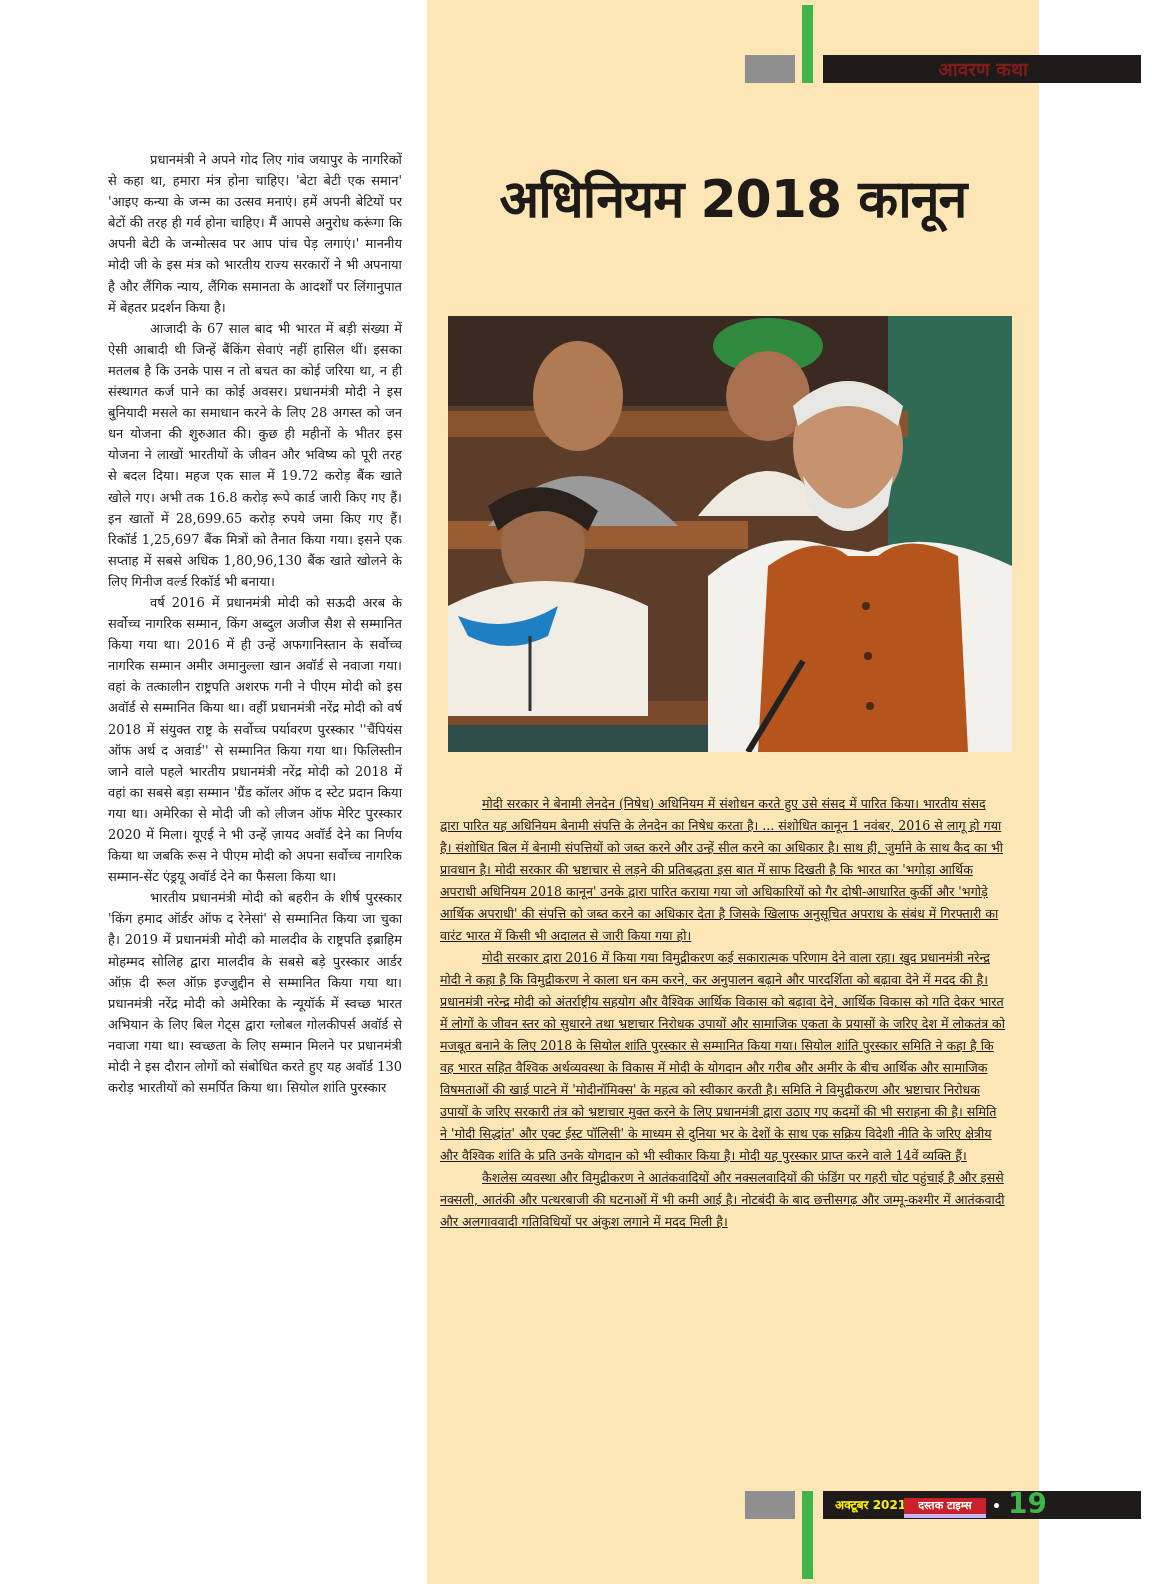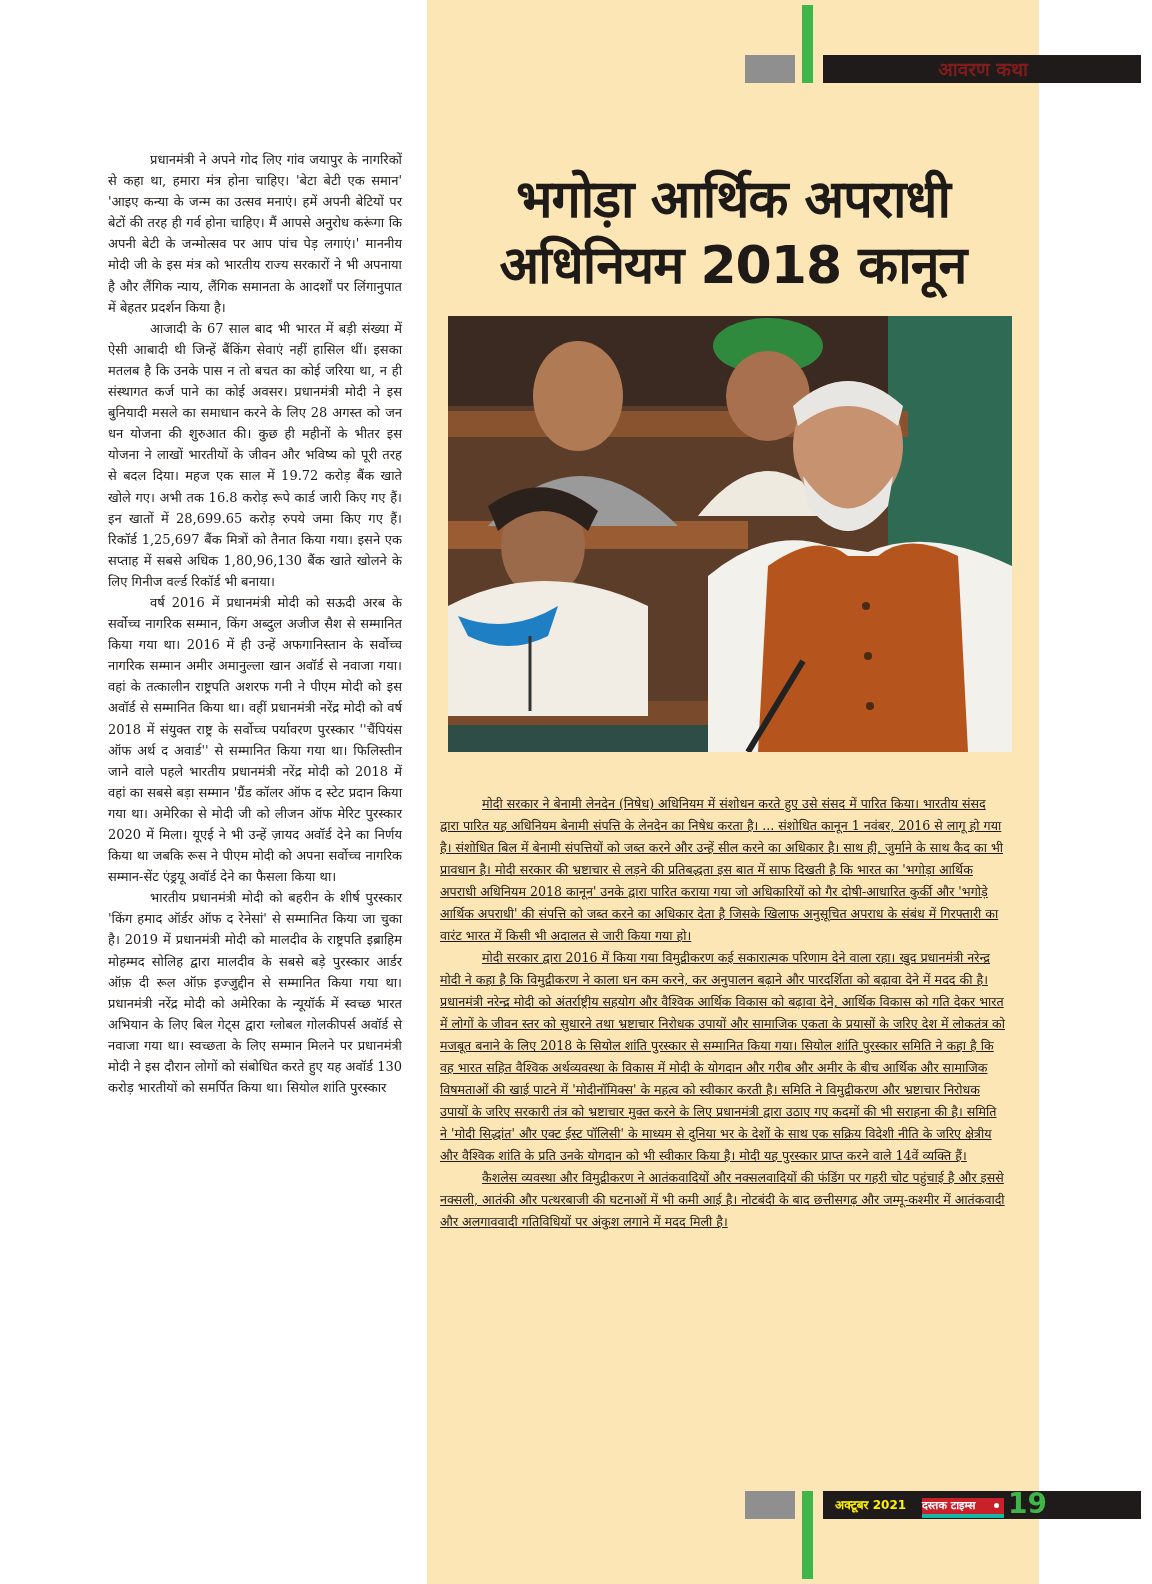--- a/index.html
+++ b/index.html
@@ -46,23 +46,23 @@
     font-size: 12.6px; line-height: 22px; text-align: left; text-decoration: underline;
   }
   
   .footer-text {
     position: absolute; top: 1491px; height: 28px; line-height: 28px;
     font-family: "DejaVu Sans", sans-serif; font-weight: bold;
   }
   .footer-month { left: 835px; color: #fff200; font-size: 12px; text-align: right; }
   .footer-logo {
     position: absolute; left: 904px; top: 1498px; width: 82px; height: 16px;
-    background: #c9202a; border-bottom: 4px solid #14b8a6; color: #fff;
+    background: #c9202a; border-bottom: 4px solid #c4b5fd; color: #fff;
     font-family: "DejaVu Sans", sans-serif; font-weight: bold; font-size: 11px;
-    line-height: 15px; box-sizing: border-box; height: 20px; margin-left: 18px;
+    line-height: 15px; text-align: center; box-sizing: border-box; height: 20px;
   }
   .footer-dot { position: absolute; left: 994px; top: 1503px; width: 5px; height: 5px; background: #fff; border-radius: 50%; }
   .footer-page {
     position: absolute; left: 1008px; top: 1488px; color: #3fb54a;
     font-family: "DejaVu Sans", sans-serif; font-weight: bold; font-size: 28px; line-height: 32px;
   }
 </style>
 </head>
 <body>
 
@@ -74,21 +74,20 @@
 <div class="header-label">आवरण कथा</div>
 
 <div class="left-col">
   <p>प्रधानमंत्री ने अपने गोद लिए गांव जयापुर के नागरिकों से कहा था, हमारा मंत्र होना चाहिए। 'बेटा बेटी एक समान' 'आइए कन्या के जन्म का उत्सव मनाएं। हमें अपनी बेटियों पर बेटों की तरह ही गर्व होना चाहिए। मैं आपसे अनुरोध करूंगा कि अपनी बेटी के जन्मोत्सव पर आप पांच पेड़ लगाएं।' माननीय मोदी जी के इस मंत्र को भारतीय राज्य सरकारों ने भी अपनाया है और लैंगिक न्याय, लैंगिक समानता के आदर्शों पर लिंगानुपात में बेहतर प्रदर्शन किया है।</p>
   <p>आजादी के 67 साल बाद भी भारत में बड़ी संख्या में ऐसी आबादी थी जिन्हें बैंकिंग सेवाएं नहीं हासिल थीं। इसका मतलब है कि उनके पास न तो बचत का कोई जरिया था, न ही संस्थागत कर्ज पाने का कोई अवसर। प्रधानमंत्री मोदी ने इस बुनियादी मसले का समाधान करने के लिए 28 अगस्त को जन धन योजना की शुरुआत की। कुछ ही महीनों के भीतर इस योजना ने लाखों भारतीयों के जीवन और भविष्य को पूरी तरह से बदल दिया। महज एक साल में 19.72 करोड़ बैंक खाते खोले गए। अभी तक 16.8 करोड़ रूपे कार्ड जारी किए गए हैं। इन खातों में 28,699.65 करोड़ रुपये जमा किए गए हैं। रिकॉर्ड 1,25,697 बैंक मित्रों को तैनात किया गया। इसने एक सप्ताह में सबसे अधिक 1,80,96,130 बैंक खाते खोलने के लिए गिनीज वर्ल्ड रिकॉर्ड भी बनाया।</p>
   <p>वर्ष 2016 में प्रधानमंत्री मोदी को सऊदी अरब के सर्वोच्च नागरिक सम्मान, किंग अब्दुल अजीज सैश से सम्मानित किया गया था। 2016 में ही उन्हें अफगानिस्तान के सर्वोच्च नागरिक सम्मान अमीर अमानुल्ला खान अवॉर्ड से नवाजा गया। वहां के तत्कालीन राष्ट्रपति अशरफ गनी ने पीएम मोदी को इस अवॉर्ड से सम्मानित किया था। वहीं प्रधानमंत्री नरेंद्र मोदी को वर्ष 2018 में संयुक्त राष्ट्र के सर्वोच्च पर्यावरण पुरस्कार ''चैंपियंस ऑफ अर्थ द अवार्ड'' से सम्मानित किया गया था। फिलिस्तीन जाने वाले पहले भारतीय प्रधानमंत्री नरेंद्र मोदी को 2018 में वहां का सबसे बड़ा सम्मान 'ग्रैंड कॉलर ऑफ द स्टेट प्रदान किया गया था। अमेरिका से मोदी जी को लीजन ऑफ मेरिट पुरस्कार 2020 में मिला। यूएई ने भी उन्हें ज़ायद अवॉर्ड देने का निर्णय किया था जबकि रूस ने पीएम मोदी को अपना सर्वोच्च नागरिक सम्मान-सेंट एंड्रयू अवॉर्ड देने का फैसला किया था।</p>
   <p>भारतीय प्रधानमंत्री मोदी को बहरीन के शीर्ष पुरस्कार 'किंग हमाद ऑर्डर ऑफ द रेनेसां' से सम्मानित किया जा चुका है। 2019 में प्रधानमंत्री मोदी को मालदीव के राष्ट्रपति इब्राहिम मोहम्मद सोलिह द्वारा मालदीव के सबसे बड़े पुरस्कार आर्डर ऑफ़ दी रूल ऑफ़ इज्जुद्दीन से सम्मानित किया गया था। प्रधानमंत्री नरेंद्र मोदी को अमेरिका के न्यूयॉर्क में स्वच्छ भारत अभियान के लिए बिल गेट्स द्वारा ग्लोबल गोलकीपर्स अवॉर्ड से नवाजा गया था। स्वच्छता के लिए सम्मान मिलने पर प्रधानमंत्री मोदी ने इस दौरान लोगों को संबोधित करते हुए यह अवॉर्ड 130 करोड़ भारतीयों को समर्पित किया था। सियोल शांति पुरस्कार</p>
 </div>
 
 <div class="headline">
-  <div>भगोड़ा आर्थिक अपराधी</div>
   <div>अधिनियम 2018 कानून</div>
 </div>
 
 <div class="photo" title="प्रधानमंत्री नरेंद्र मोदी संसद में">
   <svg width="564" height="436" viewBox="0 0 564 436" xmlns="http://www.w3.org/2000/svg">
     <rect x="0" y="0" width="564" height="436" fill="#5c3d2a"></rect>
     <rect x="0" y="0" width="564" height="90" fill="#3a2a22"></rect>
     <rect x="440" y="0" width="124" height="436" fill="#2f6a55"></rect>
     <rect x="0" y="95" width="460" height="26" fill="#8a5330"></rect>
     <rect x="0" y="205" width="300" height="28" fill="#9a5c33"></rect>

